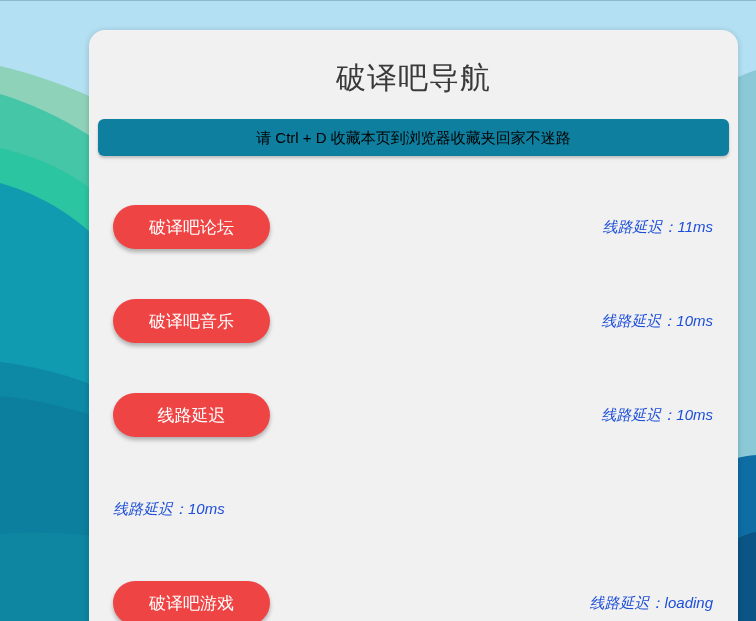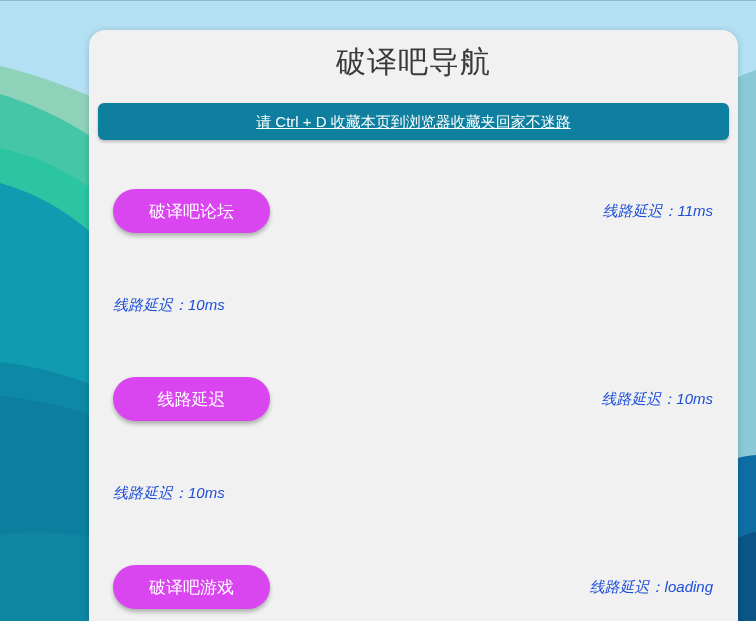--- a/index.html
+++ b/index.html
@@ -33,57 +33,56 @@
     width: 649px;
     height: 611px;
     background: #f1f1f2;
     border-radius: 16px;
     box-shadow: 0 1px 6px rgba(0,0,0,0.18);
     z-index: 1;
     box-sizing: border-box;
   }
   .page-title {
     margin: 0;
-    padding-top: 14px;
+    padding-top: 30px;
     text-align: center;
     font-size: 30px;
     line-height: 36px;
     font-weight: 400;
     color: #3a3a3a;
     letter-spacing: 1px;
   }
   .banner {
     margin: 23px 9px 0 9px;
     height: 37px;
     line-height: 37px;
     background: #0f7f9f;
     border-radius: 6px;
-    color: #ffffff;
+    color: #000000;
     font-size: 15px;
     text-align: center;
     box-shadow: 0 2px 3px rgba(0,0,0,0.22);
-    text-decoration: underline;
   }
   .nav-list {
     margin-top: 49px;
     padding: 0 25px 0 24px;
   }
   .nav-row {
     display: flex;
     align-items: center;
     justify-content: space-between;
     height: 44px;
     margin-bottom: 50px;
   }
   .pill-button {
     width: 157px;
     height: 44px;
     border: none;
     border-radius: 22px;
-    background: #d946ef;
+    background: #ef4444;
     color: #ffffff;
     font-size: 17px;
     font-family: inherit;
     cursor: pointer;
     box-shadow: 0 3px 4px rgba(0,0,0,0.28);
   }
   .latency {
     font-size: 15px;
     font-style: italic;
     color: #1d4ed8;
@@ -117,20 +116,21 @@
   <div class="banner">请 Ctrl + D 收藏本页到浏览器收藏夹回家不迷路</div>
 
   <div class="nav-list">
 
     <div class="nav-row">
       <button class="pill-button">破译吧论坛</button>
       <div class="latency"><span>线路延迟：</span><span>11ms</span></div>
     </div>
 
     <div class="nav-row">
+      <button class="pill-button">破译吧音乐</button>
       <div class="latency"><span>线路延迟：</span><span>10ms</span></div>
     </div>
 
     <div class="nav-row">
       <button class="pill-button">线路延迟</button>
       <div class="latency"><span>线路延迟：</span><span>10ms</span></div>
     </div>
 
     <div class="nav-row">
       <div class="latency"><span>线路延迟：</span><span>10ms</span></div>

